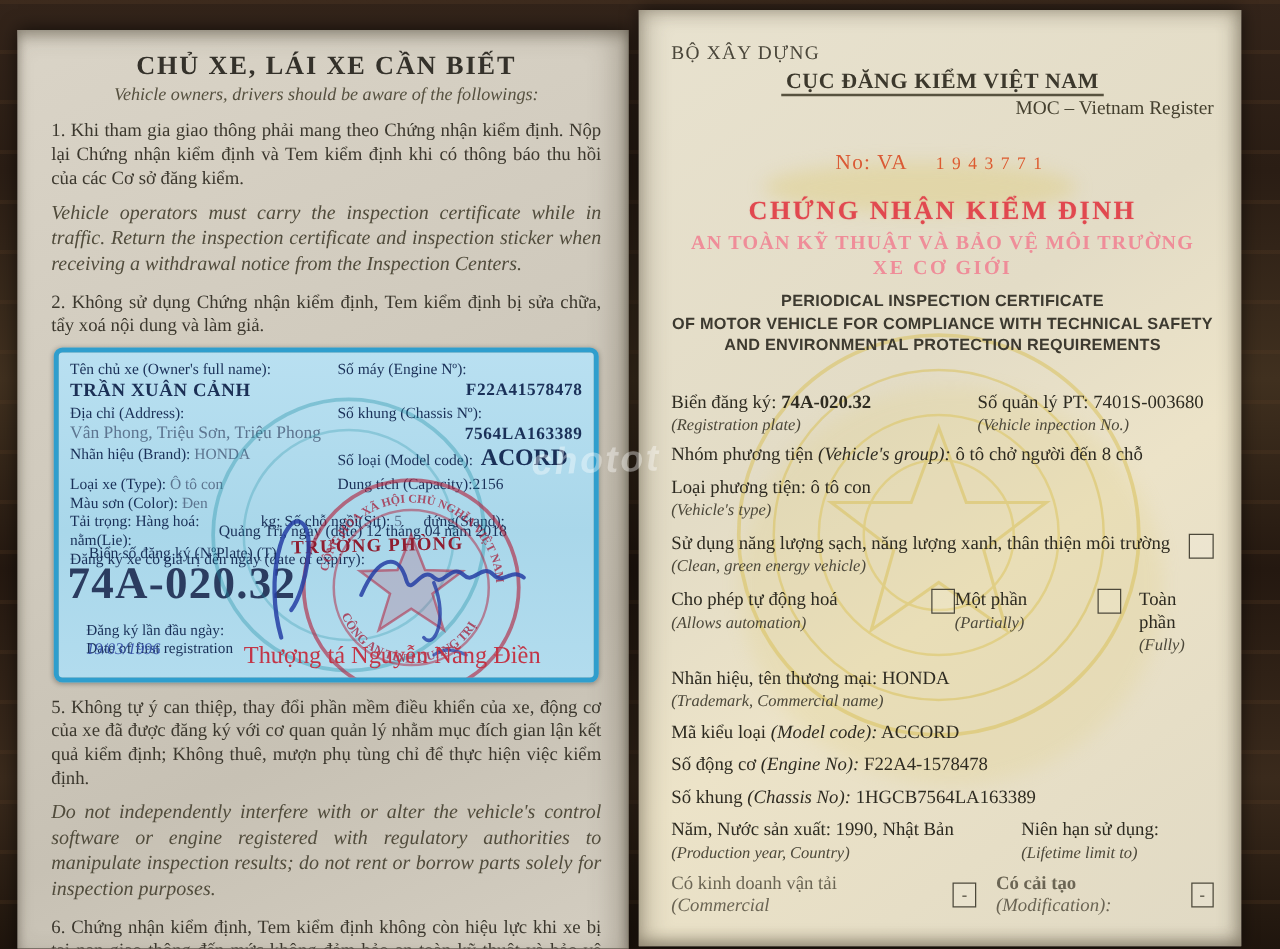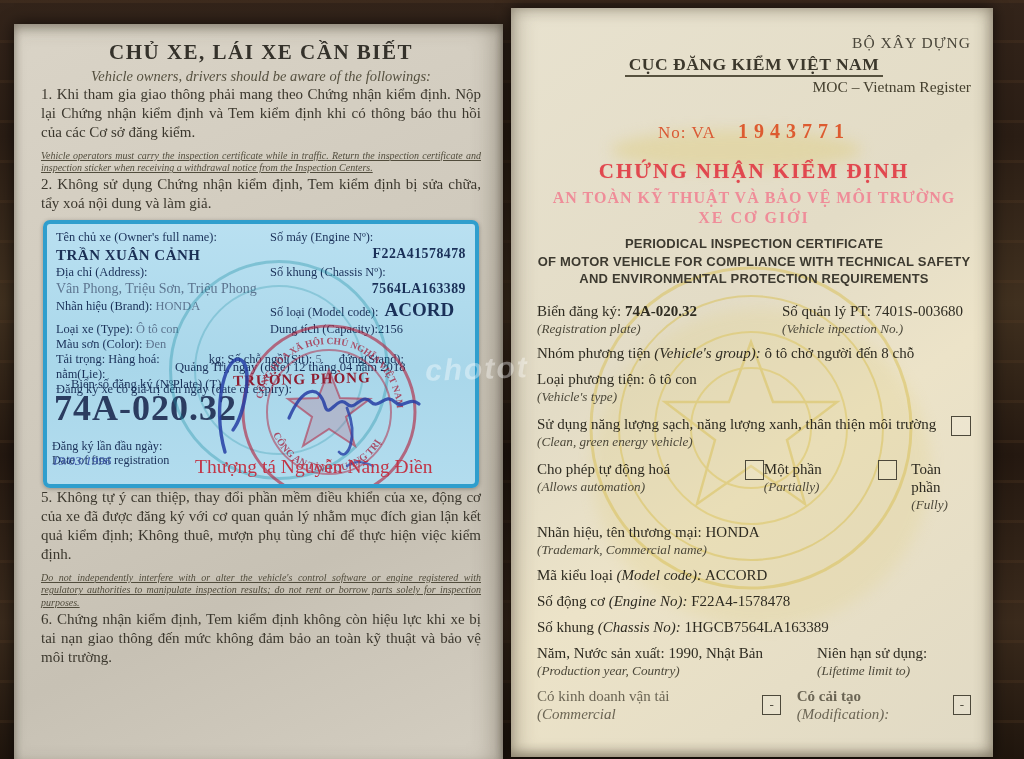--- a/index.html
+++ b/index.html
@@ -11,54 +11,54 @@
   .page{position:absolute;box-sizing:border-box;}
   .page-left{left:14px;top:24px;width:489px;height:744px;
     background:linear-gradient(155deg,#dad4c7 0%,#cfc9bc 45%,#c7c1b4 70%,#d4cec1 100%);
     box-shadow:0 0 14px rgba(0,0,0,.65), inset -10px 0 22px rgba(70,58,44,.30), inset 0 5px 9px rgba(45,38,26,.28), inset 0 -4px 8px rgba(45,38,26,.22);}
   .page-right{left:511px;top:8px;width:482px;height:749px;
     background:linear-gradient(145deg,#e8e2cf 0%,#e3dcc6 40%,#ece3c8 60%,#e0d9c4 100%);
     box-shadow:0 0 14px rgba(0,0,0,.65), inset 8px 0 18px rgba(70,58,44,.25), inset -6px 0 14px rgba(70,58,44,.30), inset 0 -5px 10px rgba(60,50,36,.25);}
   .pl-inner{padding:12px 22px 0 27px;color:#3b372d;}
   .doc-title{text-align:center;font-weight:bold;font-size:21px;letter-spacing:1.5px;color:#34312a;margin-top:4px;}
   .doc-sub{text-align:center;font-style:italic;font-size:14.5px;color:#55503f;margin-top:3px;}
-  .vn{font-size:15px;line-height:1.26;text-align:justify;color:#3c382e;}
-  .en{font-size:10px;line-height:1.28;text-align:justify;margin-top:8px;font-style:italic;color:#514c3c;text-decoration:underline;}
+  .vn{font-size:15px;line-height:1.26;text-align:justify;margin-top:11px;color:#3c382e;}
+  .en{font-size:16px;line-height:1.28;text-align:justify;margin-top:8px;font-style:italic;color:#514c3c;}
 
   
   .card{position:relative;margin:7px auto 0;width:436px;height:268px;box-sizing:border-box;
     background:linear-gradient(180deg,#b9e0f1 0%,#a9d7ea 55%,#b2dcee 100%);
     border:4px solid #2f9ecd;border-radius:7px;padding:5px 9px;color:#1a3058;
     font-size:12.4px;line-height:1.2;overflow:hidden;box-shadow:0 1px 4px rgba(0,0,0,.3);}
   .crow{display:flex;justify-content:space-between;margin-top:1px;}
   .cr{width:196px;}
   .cval-r{text-align:right;font-weight:bold;font-size:13.8px;letter-spacing:.5px;}
   .owner{font-weight:bold;font-size:15px;letter-spacing:.5px;color:#1b2f55;}
   .faded{color:#5d7590;}
   .abs{position:absolute;}
   .dateline{top:136px;left:128px;font-size:12.6px;}
   .plate-label{top:153px;left:24px;font-size:12.6px;}
   .plate-num{top:163px;left:7px;font-size:36px;font-weight:bold;color:#2b3c60;letter-spacing:1px;}
-  .firstreg{top:215px;left:5px;font-size:12.2px;line-height:1.15;}
+  .firstreg{top:215px;left:22px;font-size:12.2px;line-height:1.15;}
   .firstreg .it{}
   .firstreg .blue{color:#3a55a8;margin-top:-13px;font-size:13px;font-style:italic;}
   .signer{top:231px;left:148px;font-size:19.5px;color:#c23547;white-space:nowrap;}
   .seal-teal{left:122px;top:36px;width:214px;height:214px;border-radius:50%;
     border:3px solid rgba(22,140,160,.34);}
   .seal-teal::after{content:"";position:absolute;left:22px;top:22px;right:22px;bottom:22px;border-radius:50%;border:2px solid rgba(22,140,160,.26);}
   .truongphong{top:146px;left:186px;font-weight:bold;font-size:15px;letter-spacing:1px;color:#8f1d30;transform:rotate(-1.5deg);}
 
   
   .pr-inner{position:relative;padding:26px 22px 0 26px;color:#2e2b21;}
-  .r-ministry{text-align:right;font-size:15.5px;letter-spacing:1px;color:#4a463a;}
+  .r-ministry{text-align:left;font-size:15.5px;letter-spacing:1px;color:#4a463a;}
   .r-agency{text-align:center;font-size:17.5px;font-weight:bold;letter-spacing:.5px;color:#3c382c;margin-top:2px;}
   .r-agency span{border-bottom:2px solid #57523f;padding:0 4px 1px;}
   .r-moc{text-align:right;font-size:15.5px;color:#45402f;margin-top:3px;}
   .serial{position:relative;text-align:center;margin-top:24px;font-size:17px;color:#da5a35;letter-spacing:1px;}
-  .serial .num{font-size:20px;letter-spacing:6px;margin-left:18px;color:#dd5b30;font-weight:bold;}
+  .serial .num{font-size:14px;letter-spacing:6px;margin-left:18px;color:#dd5b30;}
   .t-red1{text-align:center;font-size:21px;font-weight:bold;letter-spacing:2px;color:#e1484f;margin-top:16px;text-shadow:0 0 1px rgba(225,72,79,.4);}
   .t-red2{text-align:center;font-size:16px;font-weight:bold;letter-spacing:1px;color:#ef8d99;margin-top:5px;}
   .t-red3{text-align:center;font-size:16px;font-weight:bold;letter-spacing:2px;color:#ef8d99;margin-top:2px;}
   .t-en{text-align:center;font-size:13px;font-weight:bold;color:#3d3a30;line-height:1.35;margin-top:8px;font-family:"Liberation Sans","DejaVu Sans",sans-serif;letter-spacing:.2px;}
   .frow{margin-top:8px;font-size:15px;line-height:1.2;position:relative;}
   .frow .it{font-style:italic;}
   .sub{font-style:italic;font-size:13.2px;color:#4c483a;margin-top:1px;}
   .cols{display:flex;}
   .c1{width:245px;}
   .c2{flex:1;}
@@ -186,21 +186,21 @@
 
       <div class="t-red1">CHỨNG NHẬN KIỂM ĐỊNH</div>
       <div class="t-red2">AN TOÀN KỸ THUẬT VÀ BẢO VỆ MÔI TRƯỜNG</div>
       <div class="t-red3">XE CƠ GIỚI</div>
       <div class="t-en">
         <div>PERIODICAL INSPECTION CERTIFICATE</div>
         <div>OF MOTOR VEHICLE FOR COMPLIANCE WITH TECHNICAL SAFETY</div>
         <div>AND ENVIRONMENTAL PROTECTION REQUIREMENTS</div>
       </div>
 
-      <div class="frow cols" style="margin-top:14px">
+      <div class="frow cols" style="margin-top:28px">
         <div class="c1">
           <span>Biển đăng ký:</span>
           <span class="b">74A-020.32</span>
           <div class="sub">(Registration plate)</div>
         </div>
         <div class="c2">
           <span>Số quản lý PT:</span>
           <span>7401S-003680</span>
           <div class="sub">(Vehicle inpection No.)</div>
         </div>

